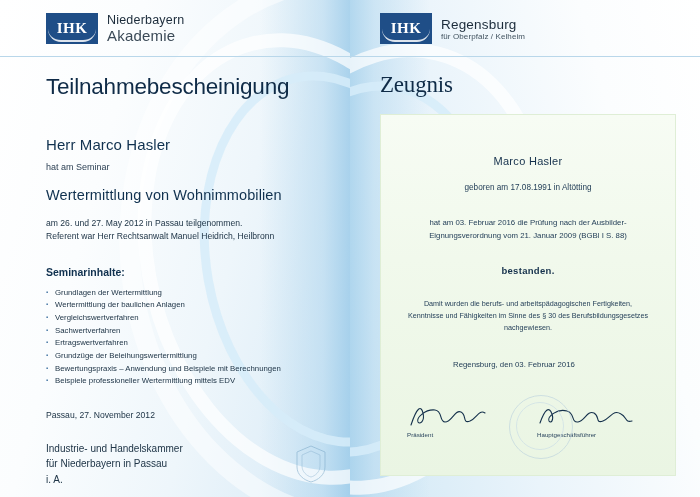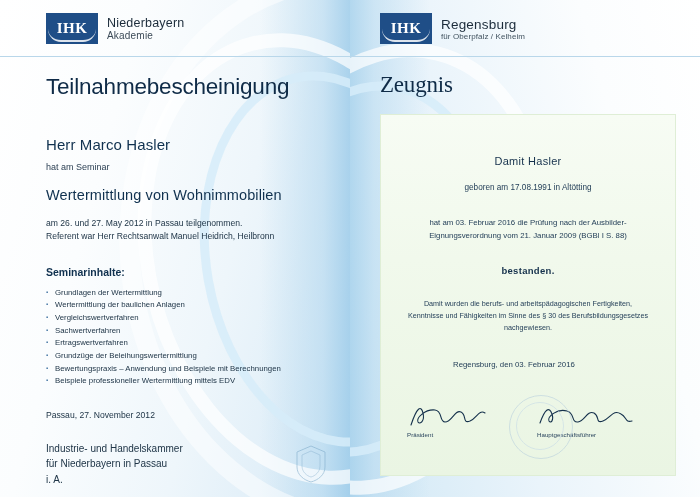--- a/index.html
+++ b/index.html
@@ -103,21 +103,21 @@
   .logo-words {
     line-height: 1.15;
   }
   .logo-words .l1 {
     font-size: 12.5px;
     color: #1b2b3a;
     letter-spacing: .2px;
     text-align: right;
   }
   .logo-words .l2 {
-    font-size: 10px;
+    font-size: 15px;
     color: #3b4a57;
     letter-spacing: .2px;
   }
 
   .cert-left .body {
     position: absolute;
     left: 46px;
     top: 62px;
     width: 270px;
   }
@@ -423,21 +423,21 @@
       </div>
       <div class="logo-words-r">
         <div class="l1">Regensburg</div>
         <div class="l2">für Oberpfalz / Kelheim</div>
       </div>
     </div>
 
     <div class="doc-title-r">Zeugnis</div>
 
     <div class="inner-panel">
-      <div class="ip-name">Damit  Hasler</div>
+      <div class="ip-name">Marco  Hasler</div>
       <div class="ip-born">geboren am 17.08.1991 in Altötting</div>
       <div class="ip-para">hat am 03. Februar 2016 die Prüfung nach der Ausbilder-Eignungsverordnung vom 21. Januar 2009 (BGBl I S. 88)</div>
       <div class="ip-bestanden">bestanden.</div>
       <div class="ip-para2">Damit wurden die berufs- und arbeitspädagogischen Fertigkeiten, Kenntnisse und Fähigkeiten im Sinne des § 30 des Berufsbildungsgesetzes nachgewiesen.</div>
       <div class="ip-place">Regensburg, den 03. Februar 2016</div>
 
       <div class="sig-row">
         <div class="sig-col">
           <svg class="sig" width="90" height="26" viewBox="0 0 90 26">
             <path d="M4 22 C10 4, 14 2, 16 10 C18 18, 13 22, 11 19 C9 15, 18 6, 28 7 C36 8, 32 19, 38 19 C45 19, 48 6, 54 9 C60 12, 55 21, 63 18 C70 15, 72 6, 78 10" fill="none" stroke="#15314c" stroke-width="1.1" stroke-linecap="round"></path>

